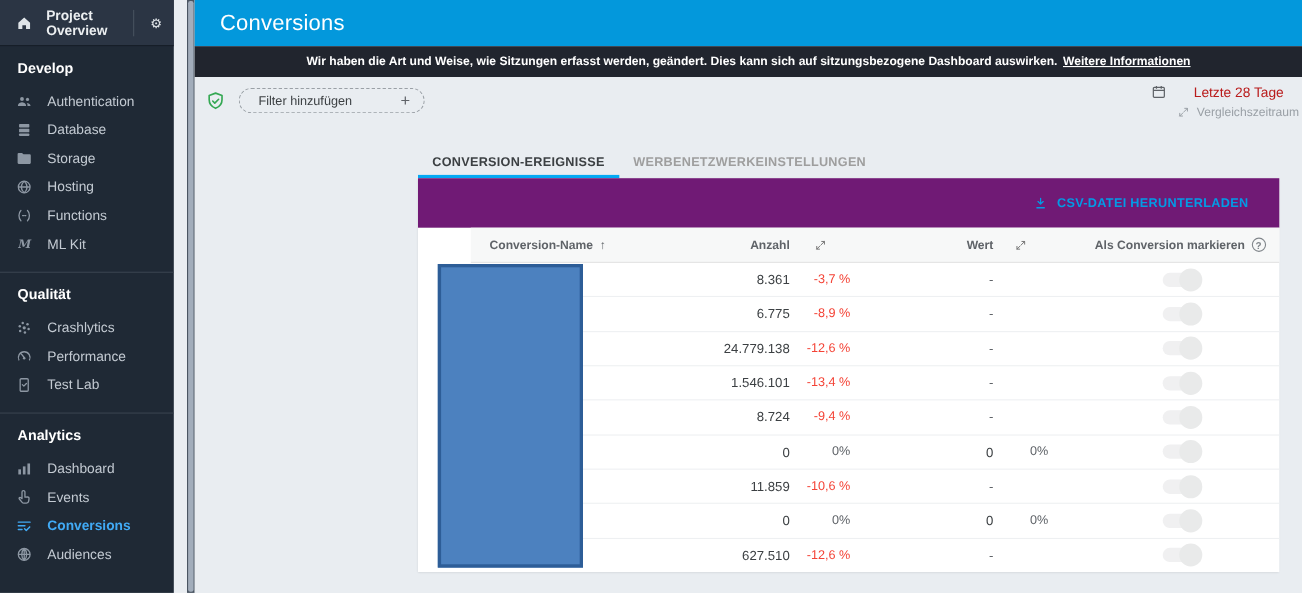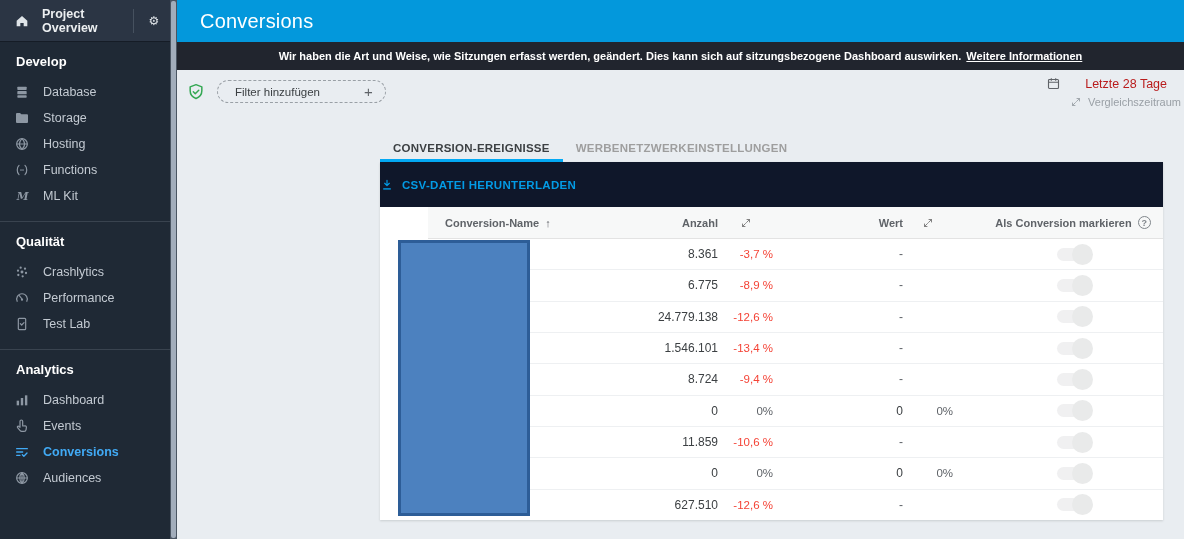--- a/index.html
+++ b/index.html
@@ -5,21 +5,21 @@
   :root{
     --header-blue:#0398dc; --link-blue:#039be5; --active-blue:#41aaf5;
     --red:#f44336; --sidebar:#1f2935; --sidebar-top:#2b3544; --notif:#21252e;
     --bg:#e9edf1; --green:#34a853;
   }
   *{margin:0;padding:0;box-sizing:border-box;}
   body{font-family:"Liberation Sans","DejaVu Sans",sans-serif;}
   .app{position:relative;width:1184px;height:539px;overflow:hidden;background:var(--bg);}
 
   
-  .sidebar{position:absolute;left:0;top:0;width:170px;height:539px;background:var(--sidebar);color:#c8cfd6;overflow:hidden;}
+  .sidebar{position:absolute;left:0;top:0;width:158px;height:539px;background:var(--sidebar);color:#c8cfd6;overflow:hidden;}
   .sb-top{height:42px;background:var(--sidebar-top);border-bottom:1px solid #151c26;display:flex;align-items:center;padding:0 8px 0 14px;gap:12px;}
   .sb-top .ttl{flex:1;color:#eceff1;font-weight:bold;font-size:12.5px;}
   .sb-top .vdiv{width:1px;height:24px;background:#46515f;}
   .ic{width:16px;height:16px;flex:0 0 auto;}
   .sb-top .ic{color:#dfe4e8;}
   .sb-section.divided{border-top:1px solid #39434f;margin-top:12px;}
   .sb-header{padding:12px 16px 10px;color:#fff;font-weight:bold;font-size:13px;}
   .sb-item{height:26px;display:flex;align-items:center;gap:13px;padding-left:14px;font-size:12.5px;color:#c3cad2;cursor:pointer;}
   .sb-item .ic{color:#8d97a3;}
   .sb-item.active{color:var(--active-blue);font-weight:bold;}
@@ -45,21 +45,21 @@
   .dr-main .ic{width:15px;height:15px;color:#5f6368;}
   .dr-cmp{display:flex;align-items:center;gap:6px;font-size:11px;color:#9aa0a6;margin-right:-14px;white-space:nowrap;cursor:pointer;}
   .dr-cmp .ic{width:12px;height:12px;color:#9aa0a6;}
 
   .tabs{position:absolute;left:203px;top:63px;display:flex;height:29px;}
   .tab{position:relative;display:flex;align-items:center;justify-content:center;padding:0 13px;font-size:11.5px;font-weight:bold;letter-spacing:.25px;color:#9e9e9e;cursor:pointer;}
   .tab.active{color:#3c4043;text-align:center;}
   .tab.active::after{content:"";position:absolute;left:0;right:0;bottom:0;height:3px;background:#03a9f4;}
 
   .card{position:absolute;left:203px;top:92px;width:783px;height:358px;background:#fff;box-shadow:0 1px 2px rgba(60,64,67,.18);}
-  .csv-row{height:45px;background:#0f172a;display:flex;align-items:center;justify-content:flex-start;padding-right:0;}
+  .csv-row{height:45px;background:#701a75;display:flex;align-items:center;justify-content:flex-end;padding-right:28px;}
   .csv-link{display:flex;align-items:center;gap:8px;color:var(--link-blue);font-size:11.5px;font-weight:bold;letter-spacing:.3px;text-decoration:none;cursor:pointer;}
   .csv-link .ic{width:14px;height:14px;}
 
   .grid{display:grid;grid-template-columns:160px 130px 55px 130px 50px 1fr;align-items:center;margin-left:48px;}
   .thead{height:32px;background:#f7f8f8;border-bottom:1px solid #e3e3e3;font-size:11px;font-weight:bold;color:#5f6368;}
   .h-name{padding-left:17px;display:flex;align-items:center;gap:6px;cursor:pointer;}
   .h-num{text-align:right;cursor:pointer;}
   .h-cmp{display:flex;justify-content:center;}
   .h-cmp .ic{width:12px;height:12px;color:#757575;cursor:pointer;}
   .h-mark{display:flex;align-items:center;justify-content:center;gap:6px;padding-left:30px;}
@@ -206,20 +206,26 @@
       <span class="vdiv"></span>
       <svg class="ic">
           <use href="#i-gear"></use>
         </svg>
     </div>
     <div id="sb-sections">
         <div class="sb-section">
           <div class="sb-header">Develop</div>
           <div class="sb-item">
             <svg class="ic ">
+              <use href="#i-people"></use>
+            </svg>
+            <span>Authentication</span>
+          </div>
+          <div class="sb-item">
+            <svg class="ic ">
               <use href="#i-database"></use>
             </svg>
             <span>Database</span>
           </div>
           <div class="sb-item">
             <svg class="ic ">
               <use href="#i-folder"></use>
             </svg>
             <span>Storage</span>
           </div>

